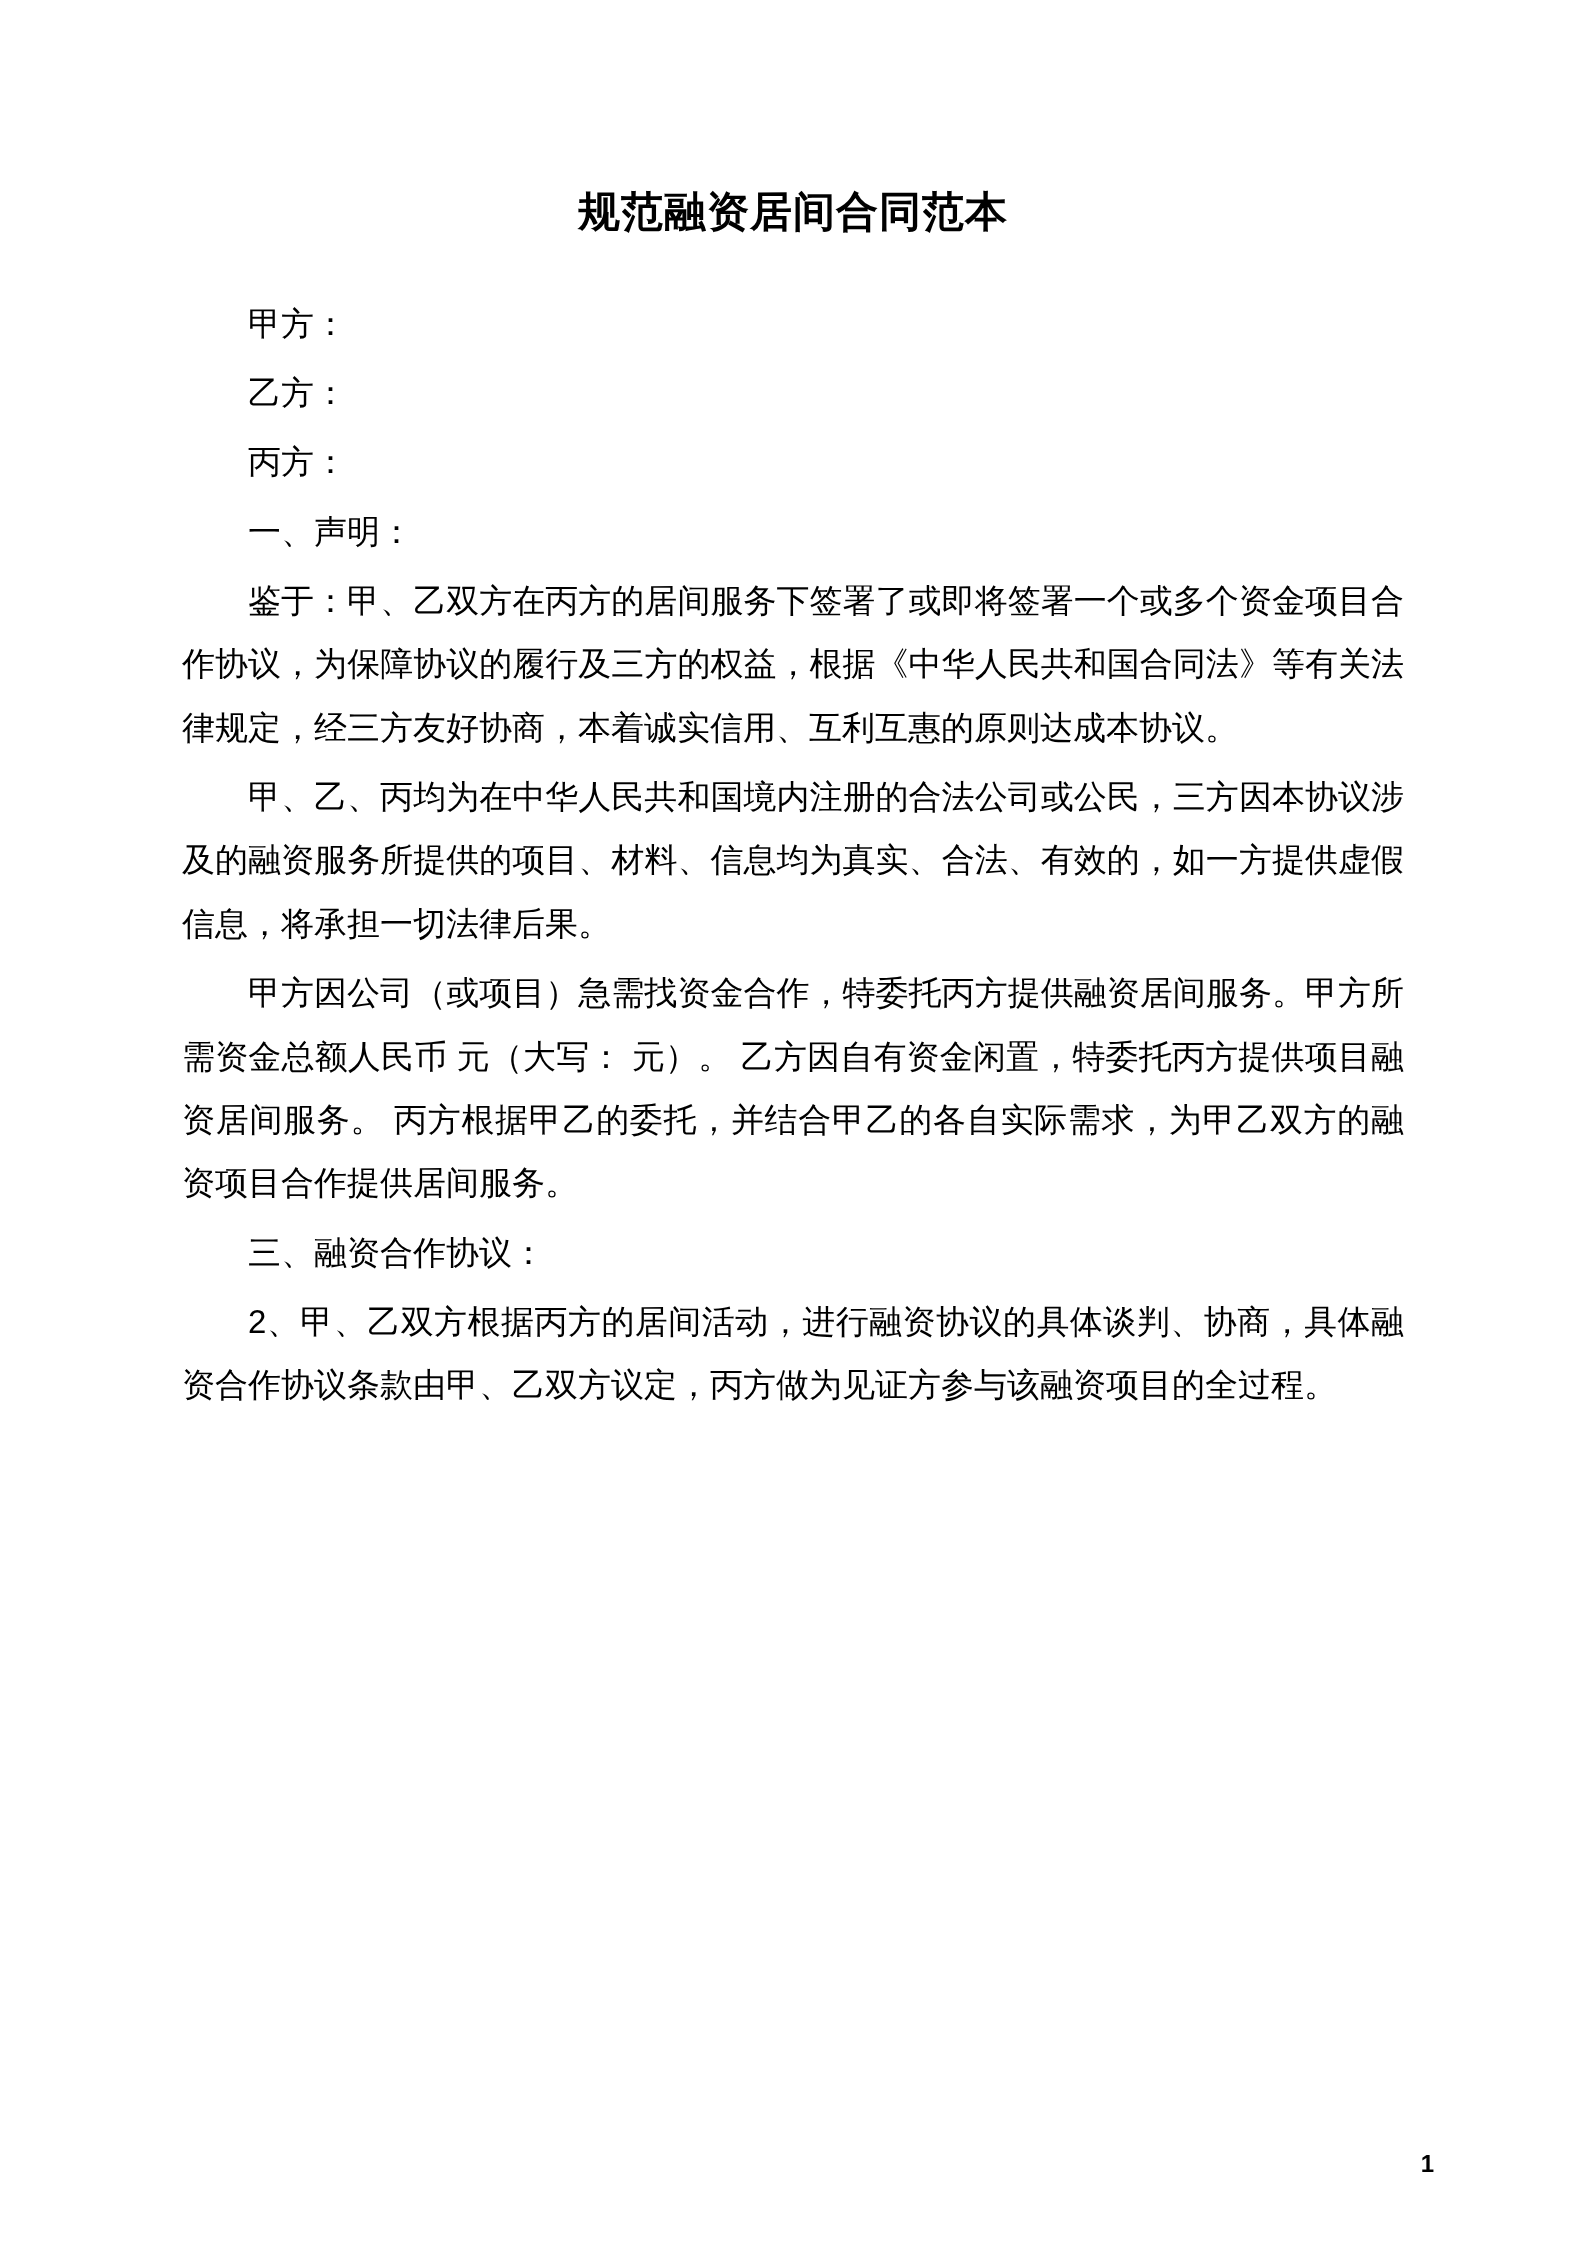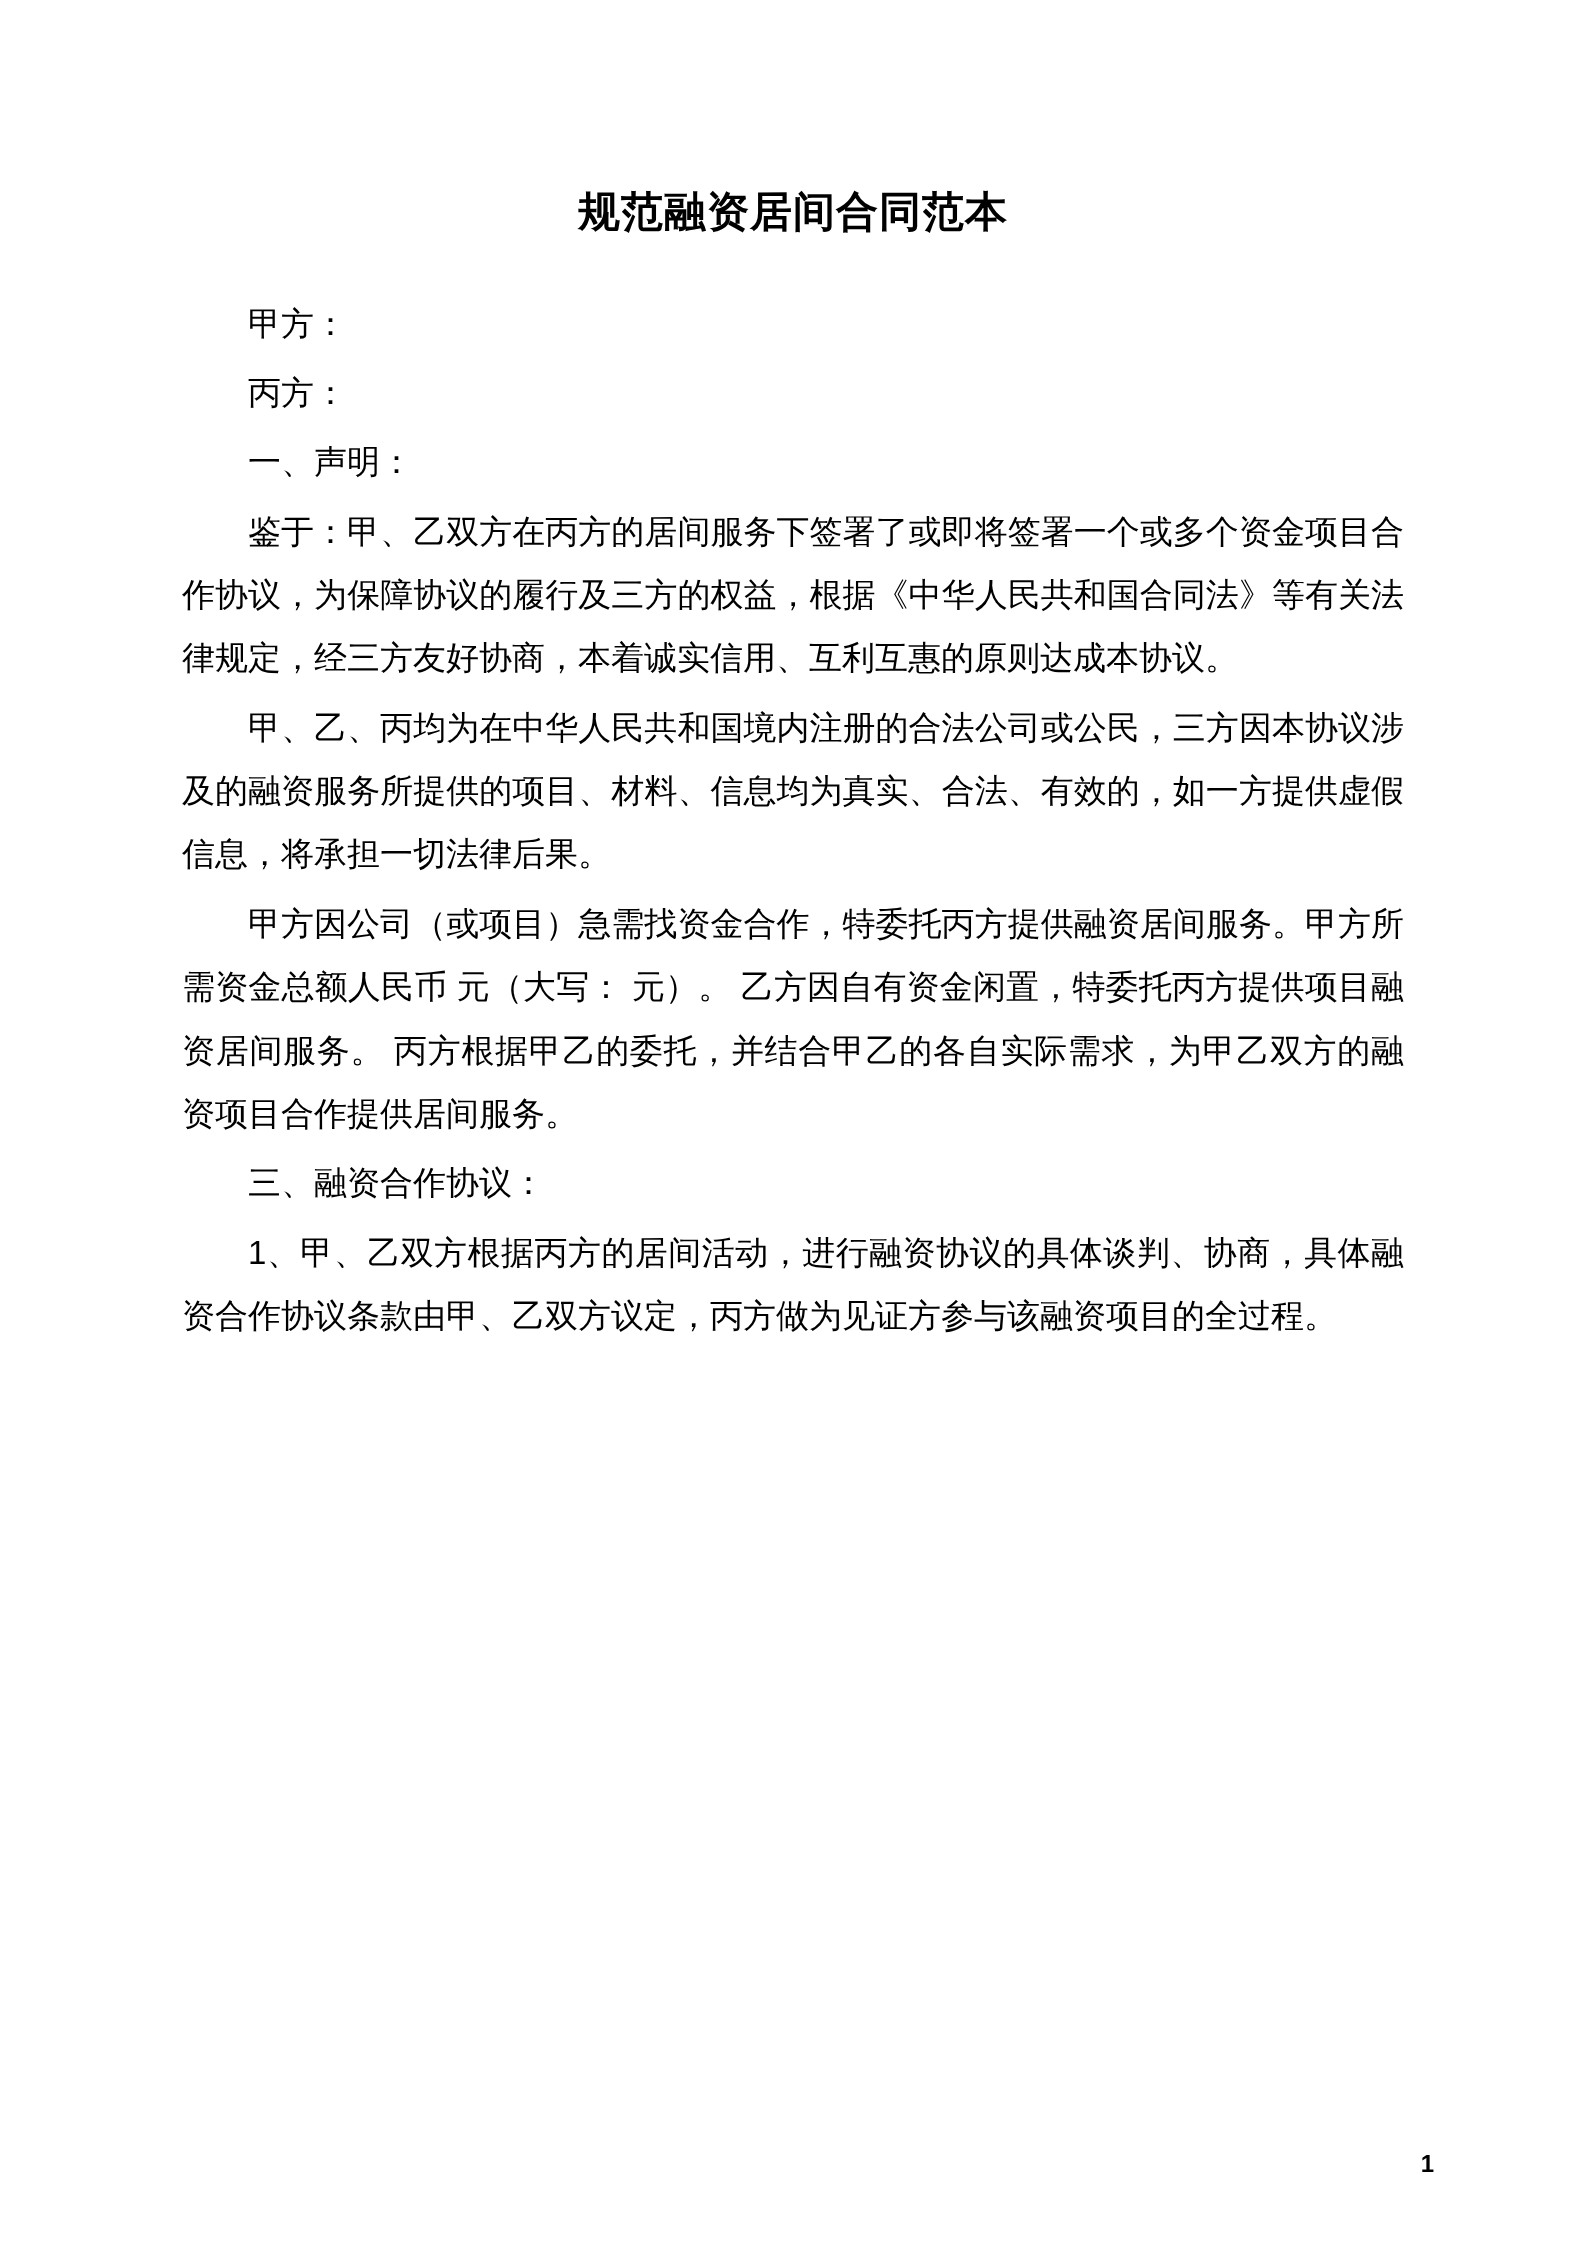--- a/index.html
+++ b/index.html
@@ -62,23 +62,24 @@
   }
 </style>
 </head>
 <body>
 
 <div class="page">
   <div class="doc-body">
     <h1 class="doc-title">规范融资居间合同范本</h1>
 
     <p class="para first-para">甲方：</p>
+    <p class="para">乙方：</p>
     <p class="para">丙方：</p>
     <p class="para">一、声明：</p>
     <p class="para">鉴于：甲、乙双方在丙方的居间服务下签署了或即将签署一个或多个资金项目合作协议，为保障协议的履行及三方的权益，根据《中华人民共和国合同法》等有关法律规定，经三方友好协商，本着诚实信用、互利互惠的原则达成本协议。</p>
     <p class="para">甲、乙、丙均为在中华人民共和国境内注册的合法公司或公民，三方因本协议涉及的融资服务所提供的项目、材料、信息均为真实、合法、有效的，如一方提供虚假信息，将承担一切法律后果。</p>
     <p class="para">甲方因公司（或项目）急需找资金合作，特委托丙方提供融资居间服务。甲方所需资金总额人民币 元（大写： 元）。 乙方因自有资金闲置，特委托丙方提供项目融资居间服务。 丙方根据甲乙的委托，并结合甲乙的各自实际需求，为甲乙双方的融资项目合作提供居间服务。</p>
     <p class="para">三、融资合作协议：</p>
-    <p class="para">1、甲、乙双方根据丙方的居间活动，进行融资协议的具体谈判、协商，具体融资合作协议条款由甲、乙双方议定，丙方做为见证方参与该融资项目的全过程。</p>
+    <p class="para">2、甲、乙双方根据丙方的居间活动，进行融资协议的具体谈判、协商，具体融资合作协议条款由甲、乙双方议定，丙方做为见证方参与该融资项目的全过程。</p>
   </div>
 
   <div class="page-number">1</div>
 </div>
 
 </body></html>

